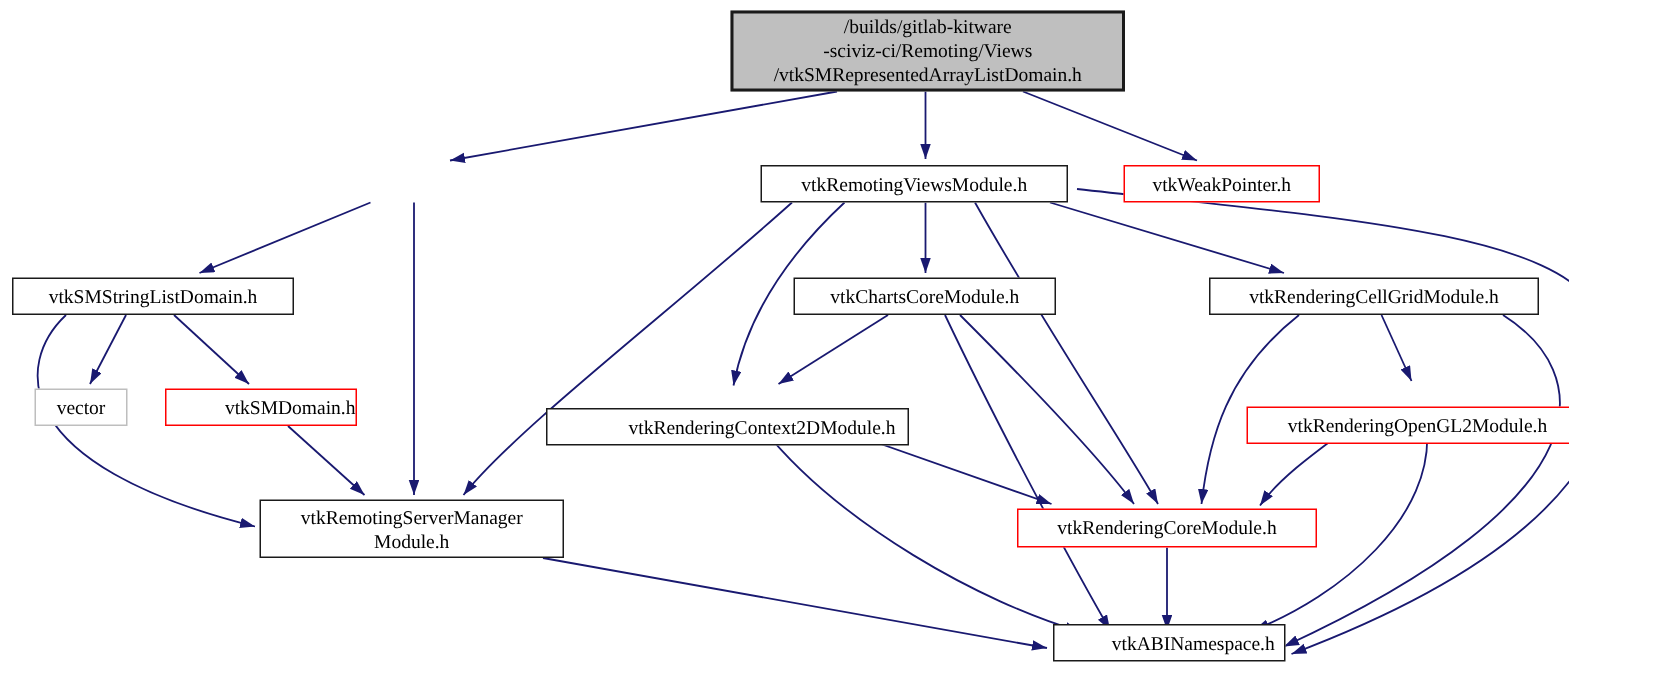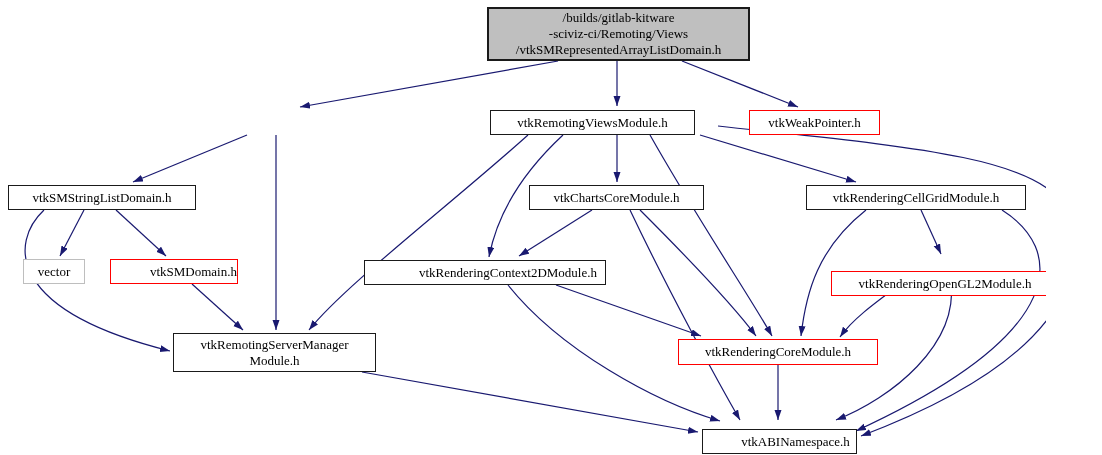--- a/index.html
+++ b/index.html
@@ -54,50 +54,50 @@
         <path d="M951,283 C958,345 892,398 836,420" class="edge" stroke="#191970" marker-end="url(#arrow)"></path>
         <path d="M362,372 L698,432" class="edge" stroke="#191970" marker-end="url(#arrow)"></path>
         <path d="M778,365 L778,420" class="edge" stroke="#191970" marker-end="url(#arrow)"></path>
       </g>
   </svg>
 <div class="node main" style="left: 487px; top: 7px; width: 263px; height: 54px;">
       <div>/builds/gitlab-kitware</div>
       <div>-sciviz-ci/Remoting/Views</div>
       <div>/vtkSMRepresentedArrayListDomain.h</div>
     </div>
-    <div class="node normal clickable" style="left: 490px; top: 110px; width: 205px; height: 25px;">
+    <div class="node normal clickable" style="left: 507px; top: 110px; width: 205px; height: 25px;">
       <div>vtkRemotingViewsModule.h</div>
     </div>
     <div class="node normal clickable" style="left: 8px; top: 185px; width: 188px; height: 25px;">
       <div>vtkSMStringListDomain.h</div>
     </div>
     <div class="node red clickable" style="left: 749px; top: 110px; width: 131px; height: 25px;">
       <div>vtkWeakPointer.h</div>
     </div>
     <div class="node normal clickable" style="left: 529px; top: 185px; width: 175px; height: 25px;">
       <div>vtkChartsCoreModule.h</div>
     </div>
     <div class="node normal clickable" style="left: 806px; top: 185px; width: 220px; height: 25px;">
       <div>vtkRenderingCellGridModule.h</div>
     </div>
     <div class="node gray" style="left: 23px; top: 259px; width: 62px; height: 25px;">
       <div>vector</div>
     </div>
     <div class="node red clickable" style="left: 110px; top: 259px; width: 128px; height: 25px; align-items: flex-end;">
       <div>vtkSMDomain.h</div>
     </div>
-    <div class="node normal clickable" style="left: 364px; top: 260px; width: 242px; height: 25px; padding-left: 46px;">
+    <div class="node normal clickable" style="left: 364px; top: 272px; width: 242px; height: 25px; padding-left: 46px;">
       <div>vtkRenderingContext2DModule.h</div>
     </div>
     <div class="node red clickable" style="left: 831px; top: 271px; width: 228px; height: 25px;">
       <div>vtkRenderingOpenGL2Module.h</div>
     </div>
     <div class="node red clickable" style="left: 678px; top: 339px; width: 200px; height: 26px;">
       <div>vtkRenderingCoreModule.h</div>
     </div>
     <div class="node normal clickable" style="left: 173px; top: 333px; width: 203px; height: 39px;">
       <div>vtkRemotingServerManager</div>
       <div>Module.h</div>
     </div>
-    <div class="node normal clickable" style="left: 702px; top: 429px; width: 155px; height: 25px; padding-left: 32px;">
+    <div class="node normal clickable" style="left: 702px; top: 416px; width: 155px; height: 25px; padding-left: 32px;">
       <div>vtkABINamespace.h</div>
     </div>
   </div>
 
 </body></html>

